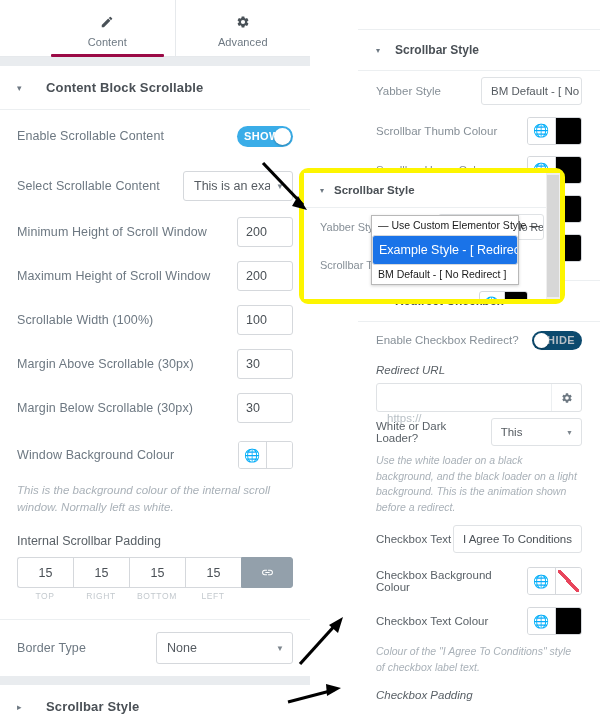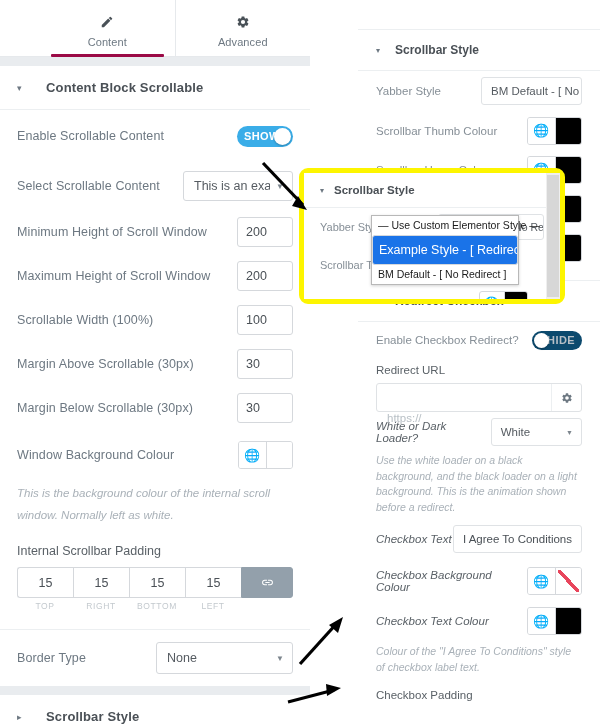--- a/index.html
+++ b/index.html
@@ -101,21 +101,21 @@
   .swatch.diag {
     background:#fff; position: relative;
   }
   .swatch.diag::after {
     content:""; position:absolute; left:2px; right:2px; top:2px; bottom:2px;
     background: linear-gradient(to top right, transparent 0%, transparent 44%, #e8455c 44%, #e8455c 56%, transparent 56%, transparent 100%);
   }
 
   .hint {
     font-size: 11.5px; font-style: italic; color: #a9b1b8;
-    line-height: 22px; padding: 2px 17px 0 17px;
+    line-height: 17px; padding: 2px 17px 0 17px;
   }
   .field-lbl { font-size: 12.5px; color: #5a6167; padding: 0 17px; }
 
   
   .dims { display: flex; padding: 0 17px; margin-top: 9px; }
   .dims .dim {
     flex: 1; border: 1px solid #d5d8dc; border-right: none; background: #fff;
     height: 31px; display: flex; align-items: center; justify-content: center;
     font-size: 12.5px; color: #4a5056;
   }
@@ -144,26 +144,26 @@
     padding: 13px 0 13px 18px; border-bottom: 1px solid #eceff1;
     border-top: 1px solid #eceff1; cursor: pointer; background: #fff;
   }
   .r-sec-head .caret { font-size: 8px; color: #6d7882; width: 8px; }
   .r-sec-head .sec-title { font-size: 12px; font-weight: bold; color: #4a5056; }
   .r-row {
     display: flex; align-items: center; justify-content: space-between;
     padding: 0 18px; min-height: 39px;
   }
   .r-lbl { font-size: 11.5px; color: #868f97; }
-  .r-lbl.dark { color: #5a6167; font-style: italic; }
+  .r-lbl.dark { color: #5a6167; }
   .r-hint {
     font-size: 10.5px; font-style: italic; color: #a9b1b8;
     line-height: 15.5px; padding: 1px 18px 0 18px;
   }
-  .r-field-lbl { font-size: 11.5px; color: #5a6167; padding: 0 18px; }
+  .r-field-lbl { font-size: 11.5px; color: #5a6167; padding: 0 18px; font-style: italic; }
   .txtin {
     margin: 7px 18px 0 18px; height: 29px; border: 1px solid #dfe2e5;
     border-radius: 3px; display: flex; align-items: center; background: #fff;
   }
   .txtin .ph { flex: 1; padding-left: 10px; font-size: 11.5px; color: #b9c0c6; margin-top: 40px; }
   .txtin .gear {
     width: 30px; display: flex; align-items: center; justify-content: center;
     font-size: 12px; color: #6d7882; border-left: 1px solid #eceff1; height: 100%;
     cursor: pointer;
   }
@@ -417,21 +417,21 @@
       <span class="gear">
         <svg width="12" height="12" viewBox="0 0 24 24" fill="#6d7882">
             <path d="M19.14 12.94c.04-.3.06-.61.06-.94s-.02-.64-.07-.94l2.03-1.58a.49.49 0 0 0 .12-.61l-1.92-3.32a.49.49 0 0 0-.59-.22l-2.39.96c-.5-.38-1.03-.7-1.62-.94l-.36-2.54a.48.48 0 0 0-.48-.41h-3.84c-.24 0-.43.17-.47.41l-.36 2.54c-.59.24-1.13.57-1.62.94l-2.39-.96a.47.47 0 0 0-.59.22L2.74 8.87c-.12.21-.08.47.12.61l2.03 1.58c-.05.3-.09.63-.09.94s.02.64.07.94l-2.03 1.58a.49.49 0 0 0-.12.61l1.92 3.32c.12.22.37.29.59.22l2.39-.96c.5.38 1.03.7 1.62.94l.36 2.54c.05.24.24.41.48.41h3.84c.24 0 .44-.17.47-.41l.36-2.54c.59-.24 1.13-.56 1.62-.94l2.39.96c.22.08.47 0 .59-.22l1.92-3.32a.49.49 0 0 0-.12-.61l-2.01-1.58zM12 15.6A3.6 3.6 0 1 1 12 8.4a3.6 3.6 0 0 1 0 7.2z"></path>
           </svg>
       </span>
     </div>
 
     <div class="r-row" style="min-height:40px">
       <span class="r-lbl dark">White or Dark Loader?</span>
       <span class="r-sel" style="width:92px">
-        <span>White</span>
+        <span>This</span>
         <span class="dn">▼</span>
       </span>
     </div>
 
     <div class="r-hint">Use the white loader on a black background, and the black loader on a light background. This is the animation shown before a redirect.</div>
 
     <div class="r-row" style="min-height:48px">
       <span class="r-lbl dark">Checkbox Text</span>
       <span class="r-txtval">I Agree To Conditions</span>
     </div>

